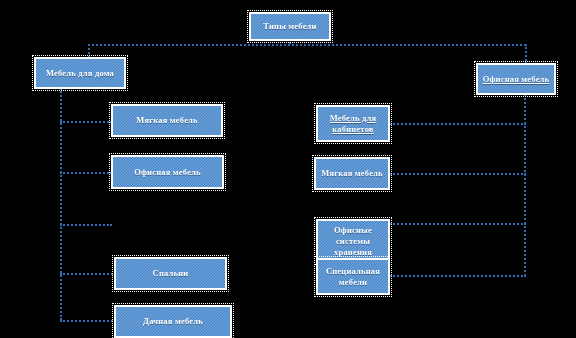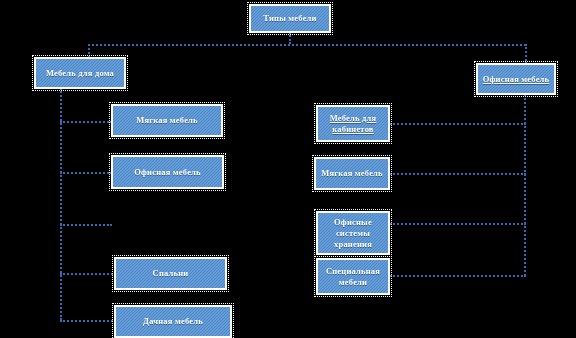--- a/index.html
+++ b/index.html
@@ -69,21 +69,21 @@
   <div class="conn h" style="left:60px;top:273px;width:56px;"></div>
   <div class="conn h" style="left:60px;top:320px;width:56px;"></div>
 
   <div class="conn v" style="left:524px;top:94px;height:182px;"></div>
 
   <div class="conn h" style="left:390px;top:123px;width:136px;"></div>
   <div class="conn h" style="left:390px;top:173px;width:136px;"></div>
   <div class="conn h" style="left:390px;top:223px;width:136px;"></div>
   <div class="conn h" style="left:390px;top:275px;width:136px;"></div>
 
-  <div class="node" style="left:249px;top:4px;width:82px;height:29px;justify-content:center;">
+  <div class="node" style="left:249px;top:12px;width:82px;height:29px;justify-content:center;">
     <span>Типы мебели</span>
   </div>
 
   <div class="node" style="left:34px;top:57px;width:92px;height:32px;">
     <span>Мебель для дома</span>
   </div>
 
   <div class="node" style="left:476px;top:63px;width:80px;height:32px;text-decoration:underline;">
     <span>Офисная мебель</span>
   </div>
@@ -100,20 +100,20 @@
   <div class="node" style="left:114px;top:305px;width:118px;height:33px;align-items:center;">
     <span>Дачная мебель</span>
   </div>
 
   <div class="node" style="left:316px;top:105px;width:74px;height:37px;text-decoration:underline;">
     <span>Мебель для кабинетов</span>
   </div>
   <div class="node" style="left:314px;top:157px;width:76px;height:33px;">
     <span>Мягкая мебель</span>
   </div>
-  <div class="node" style="left:316px;top:211px;width:74px;height:44px;">
+  <div class="node" style="left:316px;top:219px;width:74px;height:44px;">
     <span>Офисные системы хранения</span>
   </div>
   <div class="node" style="left:316px;top:258px;width:74px;height:37px;">
     <span>Специальная мебели</span>
   </div>
 
 </div>
 
 </body></html>

